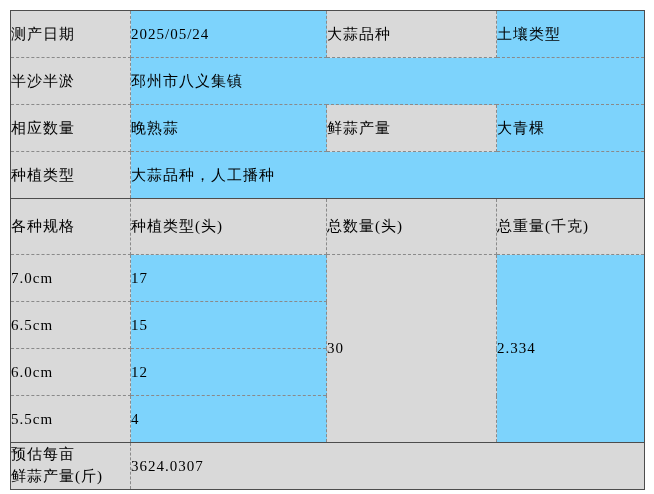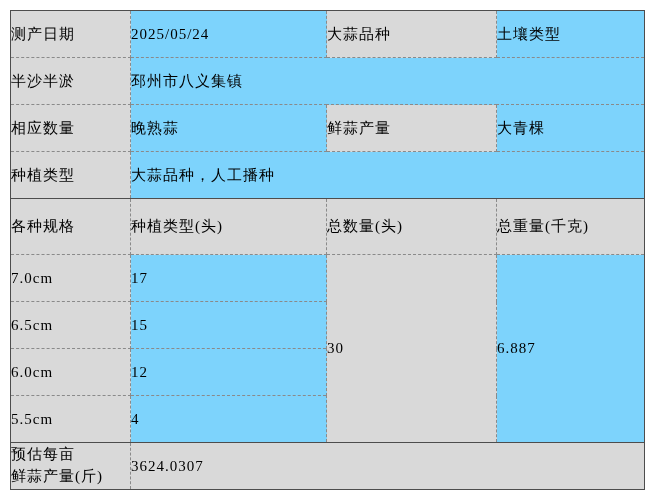--- a/index.html
+++ b/index.html
@@ -112,21 +112,21 @@
       <tr class="tall">
         <td class="shaded row-label thick-top">各种规格</td>
         <td class="shaded row-label thick-top">种植类型(头)</td>
         <td class="shaded row-label thick-top">总数量(头)</td>
         <td class="shaded row-label thick-top">总重量(千克)</td>
       </tr>
       <tr class="spec-row">
         <td class="shaded spec-cell">7.0cm</td>
         <td class="plain num-cell">17</td>
         <td class="shaded num-cell" rowspan="4">30</td>
-        <td class="plain num-cell" rowspan="4">6.887</td>
+        <td class="plain num-cell" rowspan="4">2.334</td>
       </tr>
       <tr class="spec-row">
         <td class="shaded spec-cell">6.5cm</td>
         <td class="plain num-cell">15</td>
       </tr>
       <tr class="spec-row">
         <td class="shaded spec-cell">6.0cm</td>
         <td class="plain num-cell">12</td>
       </tr>
       <tr class="spec-row">

